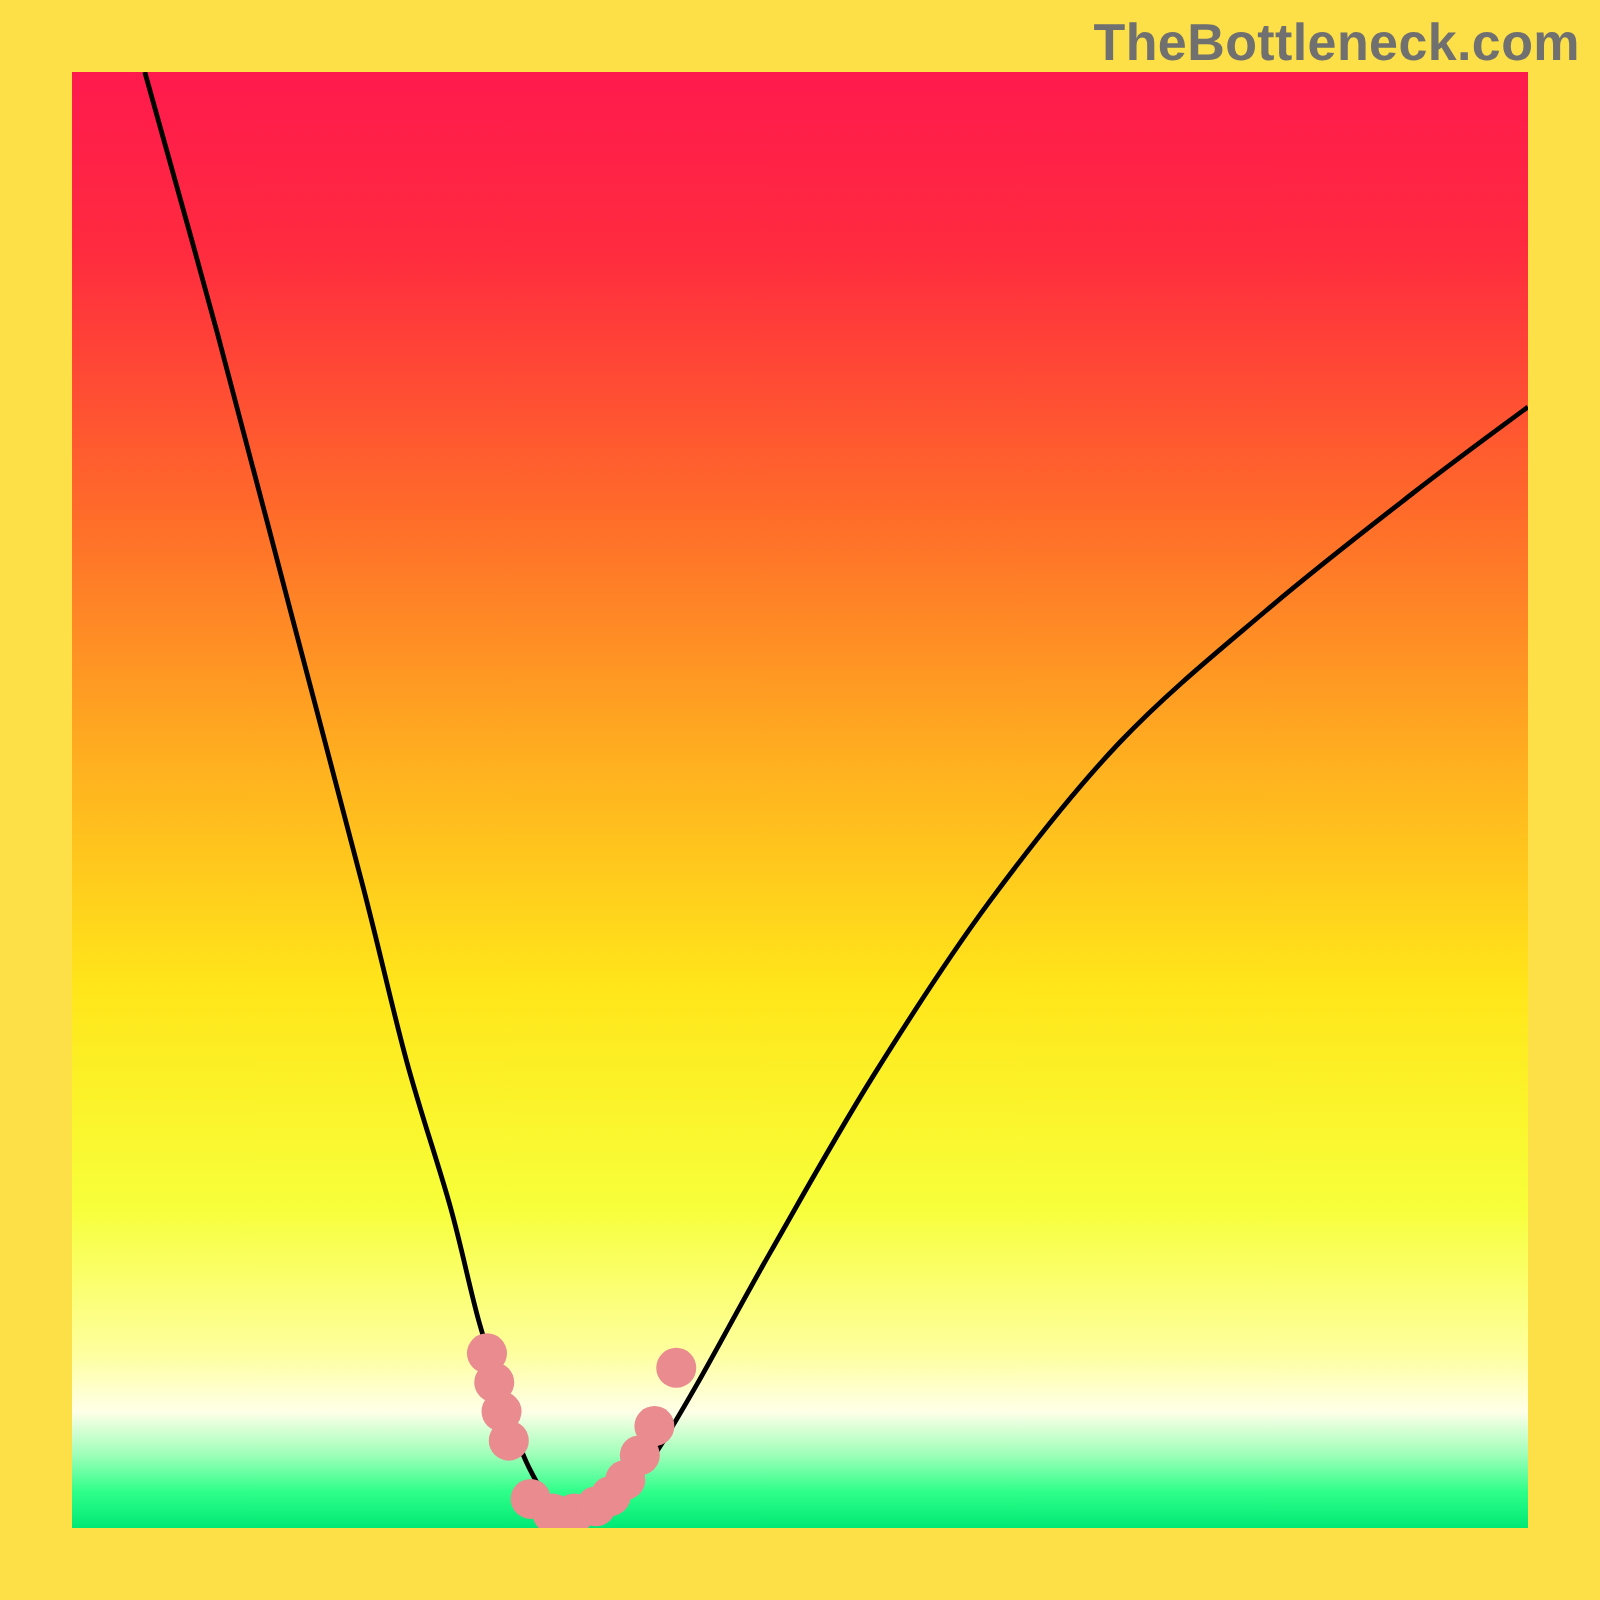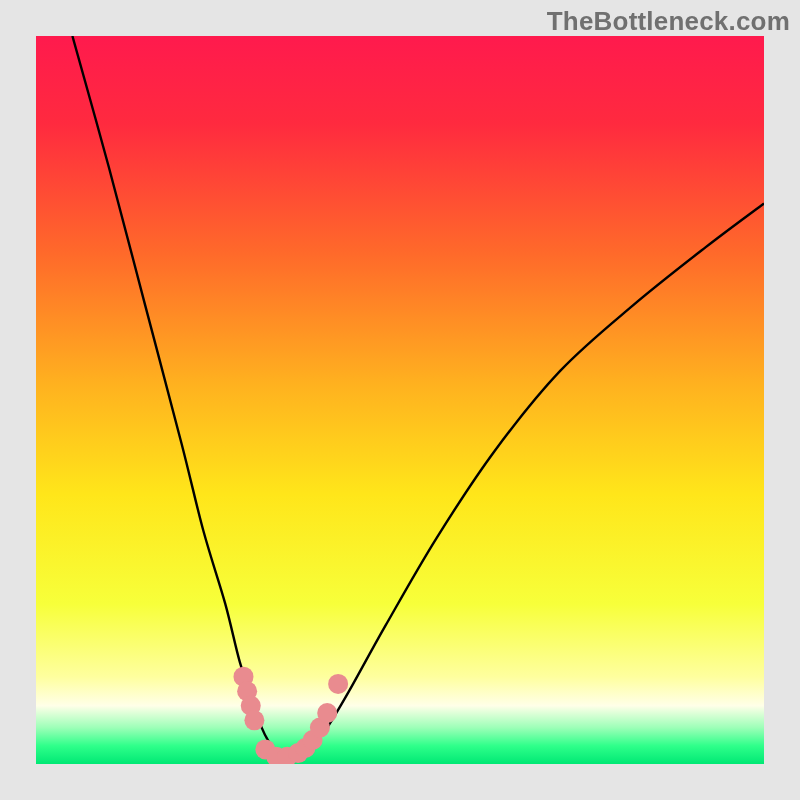--- a/index.html
+++ b/index.html
@@ -7,21 +7,21 @@
     padding: 0;
     width: 800px;
     height: 800px;
     background: #000;
     overflow: hidden;
     font-family: Arial, Helvetica, sans-serif;
   }
   .frame {
     position: absolute;
     inset: 0;
-    background: #e5e5e5;
+    background: #fde047;
   }
   .plot-area {
     position: absolute;
     left: 36px;
     top: 36px;
     width: 728px;
     height: 728px;
     overflow: hidden;
   }
   .watermark {

